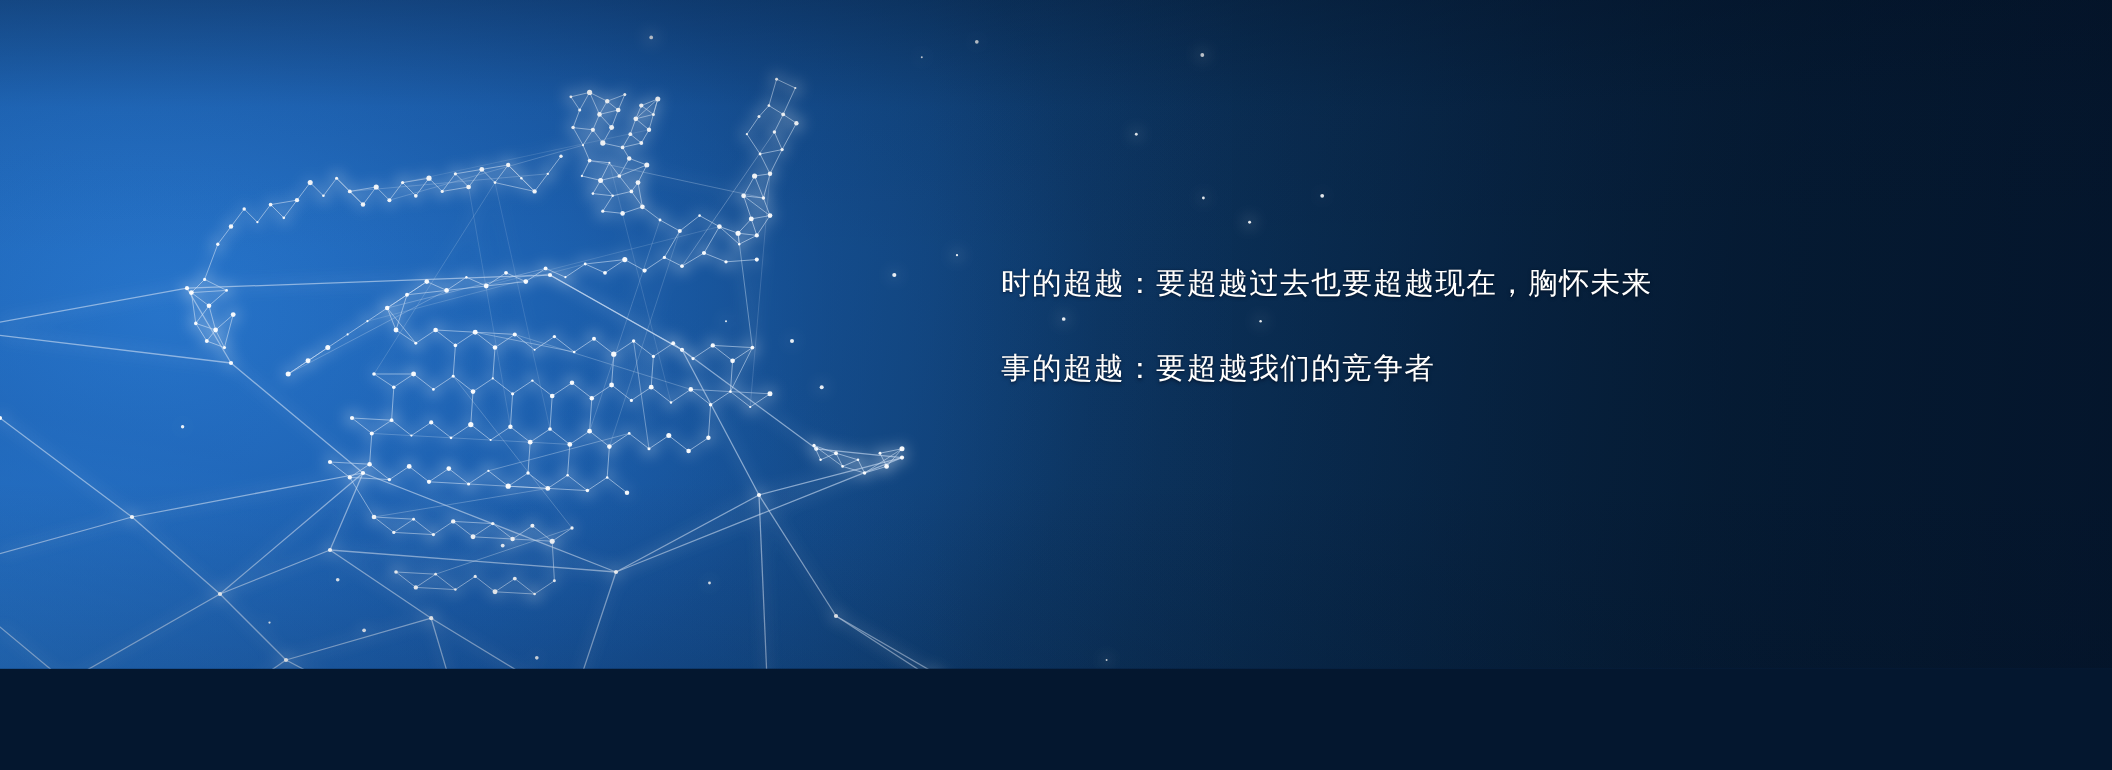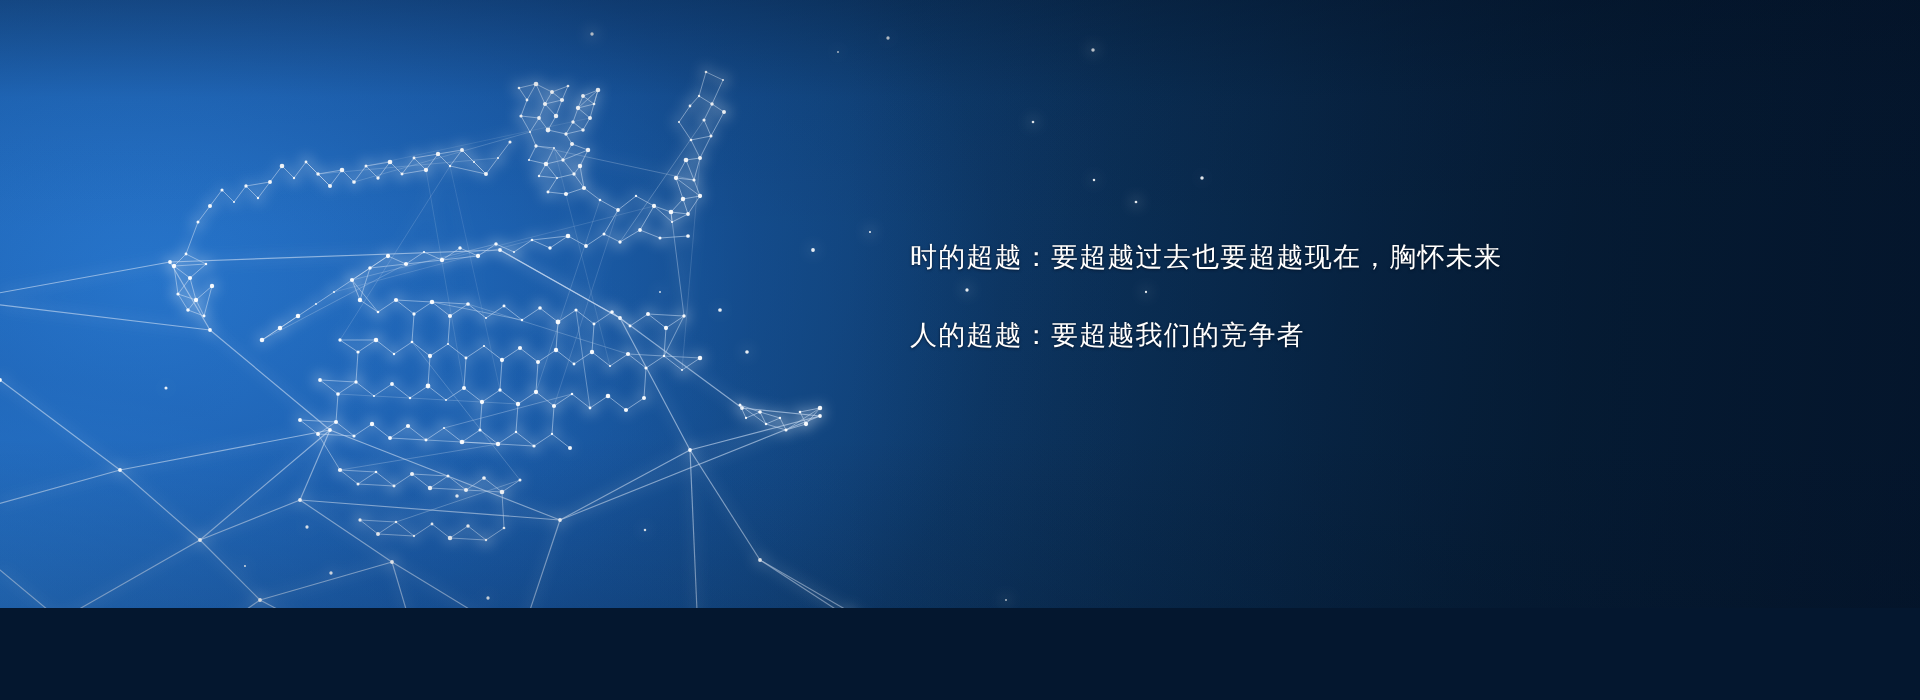--- a/index.html
+++ b/index.html
@@ -1460,16 +1460,16 @@
         <circle cx="592" cy="34" r="1.69" fill="#FFFFFF" fill-opacity="0.9"></circle>
         <circle cx="457" cy="496" r="1.74" fill="#FFFFFF" fill-opacity="0.9"></circle>
         <circle cx="613" cy="628" r="1.55" fill="#FFFFFF" fill-opacity="0.9"></circle>
       </g>
     </svg>
 
   <div class="bg-vignette-top"></div>
 
   <div class="text-block">
     <div class="text-line">时的超越：要超越过去也要超越现在，胸怀未来</div>
-    <div class="text-line">人的超越：要超越我们的竞争者</div>
+    <div class="text-line">事的超越：要超越我们的竞争者</div>
   </div>
 
 </div>
 
 </body></html>

